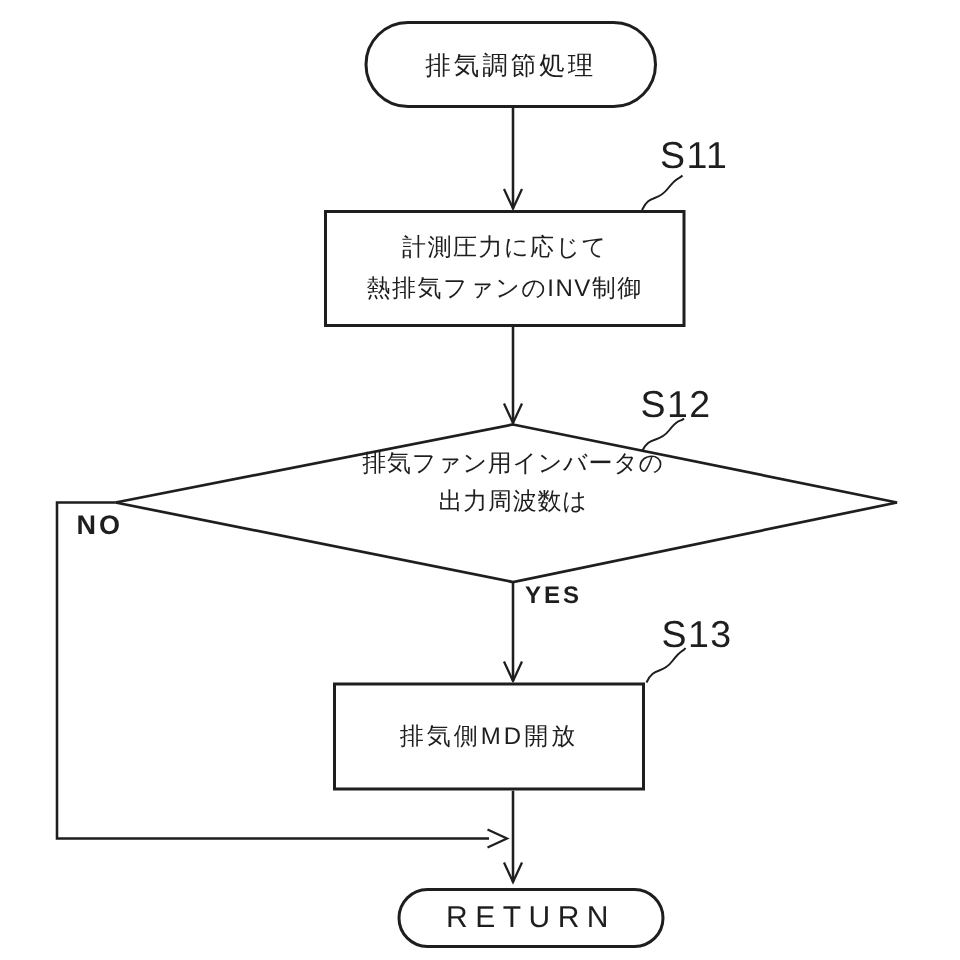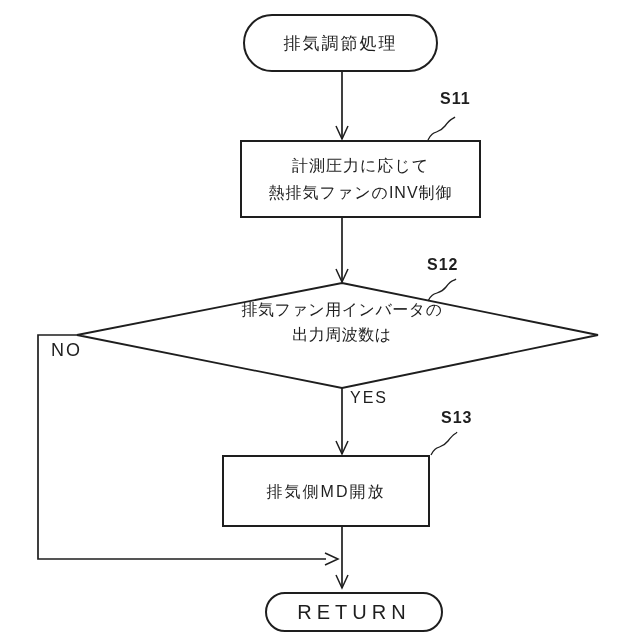--- a/index.html
+++ b/index.html
@@ -26,44 +26,44 @@
     background: #ffffff;
     display: flex;
     flex-direction: column;
     align-items: center;
     justify-content: center;
     text-align: center;
     line-height: 27px;
   }
   .terminal { border-radius: 999px; }
   .node-start   { left: 243px; top: 14px;  width: 195px; height: 58px; font-size: 17px; letter-spacing: 2px; }
-  .node-s11     { left: 240px; top: 140px; width: 241px; height: 78px; font-size: 16px; letter-spacing: 1px; }
+  .node-s11     { left: 216px; top: 140px; width: 241px; height: 78px; font-size: 16px; letter-spacing: 1px; }
   .node-s13     { left: 222px; top: 455px; width: 208px; height: 72px; font-size: 16px; letter-spacing: 2px; }
   .node-end     { left: 265px; top: 592px; width: 178px; height: 40px; font-size: 20px; letter-spacing: 5px; }
   .diamond-text {
     position: absolute;
     left: 212px; top: 297px; width: 260px;
     text-align: center;
     font-size: 16px;
     line-height: 25px;
     letter-spacing: 0.5px;
   }
   .step-label {
     position: absolute;
-    font-size: 16px;
+    font-size: 25px;
     letter-spacing: 1px;
     white-space: nowrap;
-    font-weight: bold;
   }
   .step-label-s11 { left: 440px; top: 90px; }
   .step-label-s12 { left: 427px; top: 256px; }
   .step-label-s13 { left: 441px; top: 409px; }
   .branch-label {
     position: absolute;
     white-space: nowrap;
+    font-weight: bold;
   }
   .branch-no  { left: 51px;  top: 340px; font-size: 18px; letter-spacing: 2px; }
   .branch-yes { left: 350px; top: 389px; font-size: 16px; letter-spacing: 2px; }
   .line-block { display: block; }
 </style>
 </head>
 <body>
 
 <div class="stage">
 

